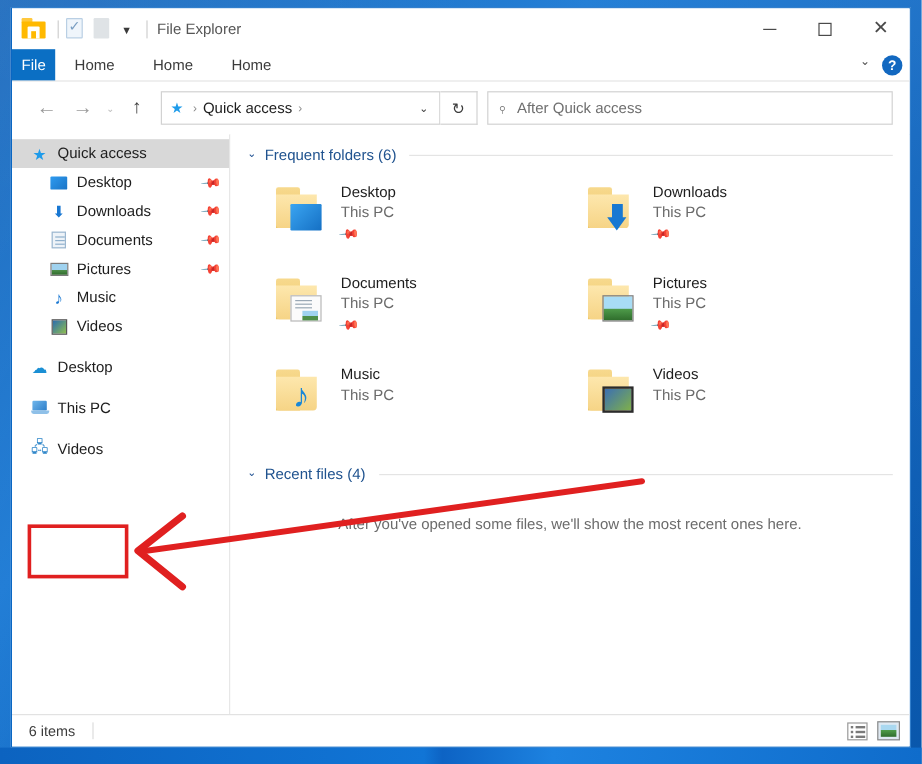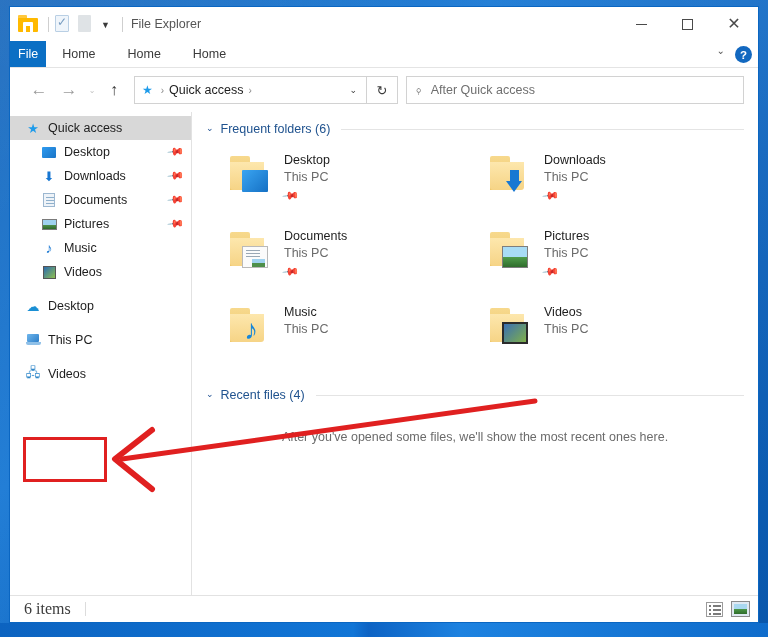--- a/index.html
+++ b/index.html
@@ -293,21 +293,21 @@
   .recent-msg {
     text-align: center; font-size: 12.5px; color: #6b6b6b; margin-top: 28px;
   }
 
   
   .statusbar {
     height: 27px; flex: 0 0 auto; border-top: 1px solid #e2e2e2;
     display: flex; align-items: center; padding: 0 8px 0 14px;
     background: #ffffff;
   }
-  .sb-items { font-size: 16px; color: #3b3b3b; font-family: Liberation Serif, serif; }
+  .sb-items { font-size: 12px; color: #3b3b3b; }
   .sb-divider { width: 1px; height: 14px; background: #dcdcdc; margin-left: 14px; }
   .sb-views { margin-left: auto; display: flex; align-items: center; gap: 8px; }
   .view-details { width: 17px; height: 15px; position: relative; border: 1px solid #9a9a9a; }
   .view-details:before {
     content:""; position:absolute; left:2px; top:2px; width:2px; height:2px;
     background:#7a7a7a; box-shadow: 0 4px 0 #7a7a7a, 0 8px 0 #7a7a7a;
   }
   .view-details:after {
     content:""; position:absolute; left:6px; top:2px; width:8px; height:2px;
     background:#7a7a7a; box-shadow: 0 4px 0 #7a7a7a, 0 8px 0 #7a7a7a;

